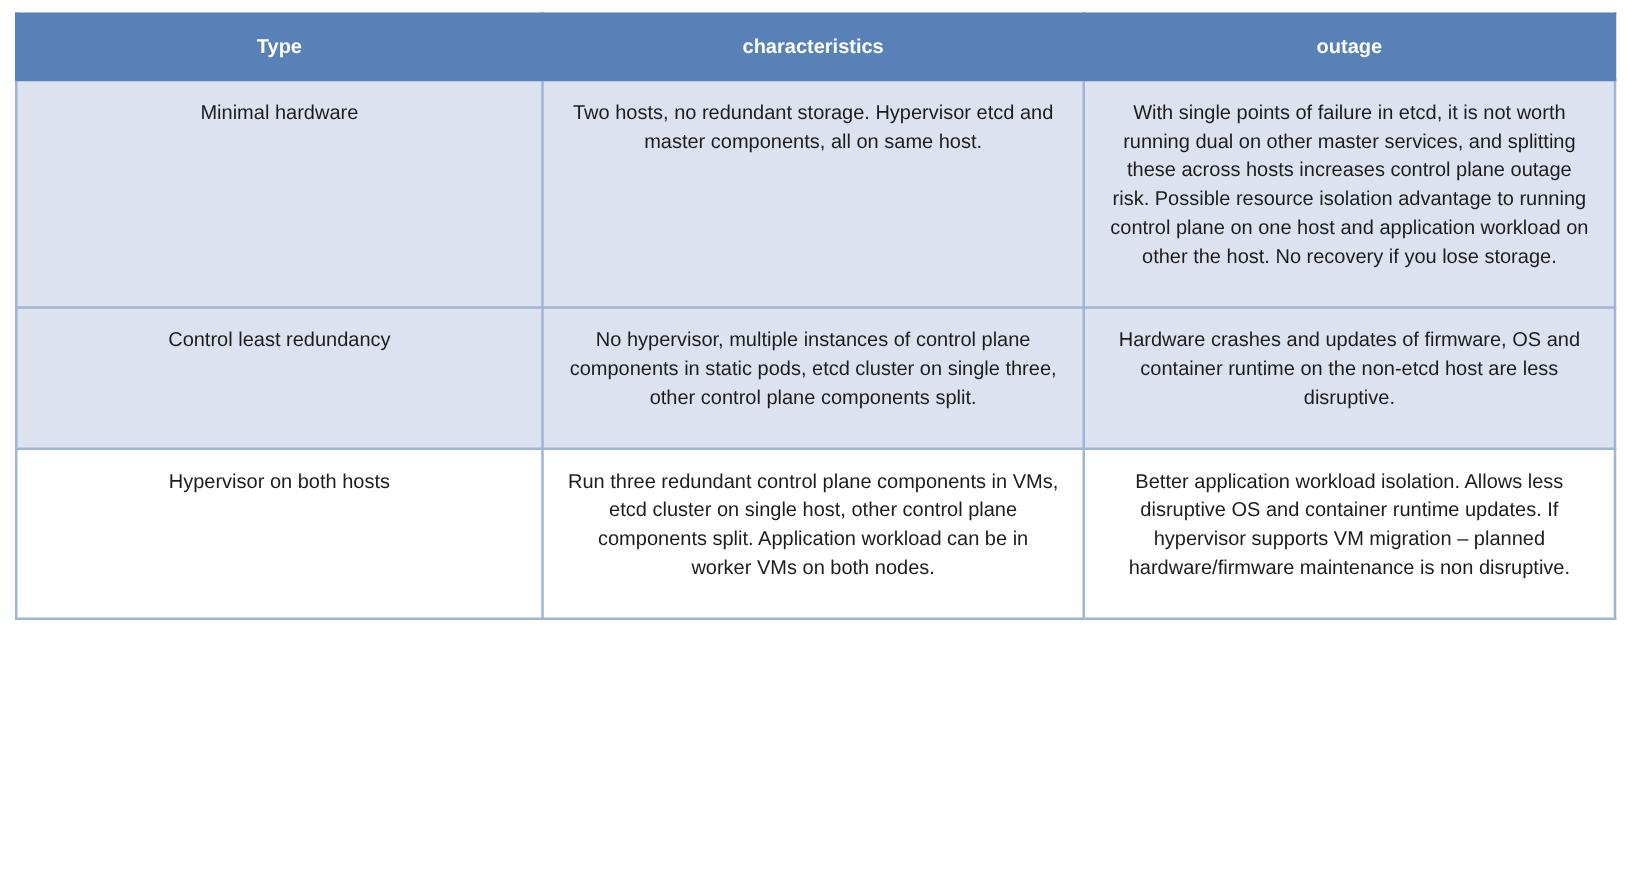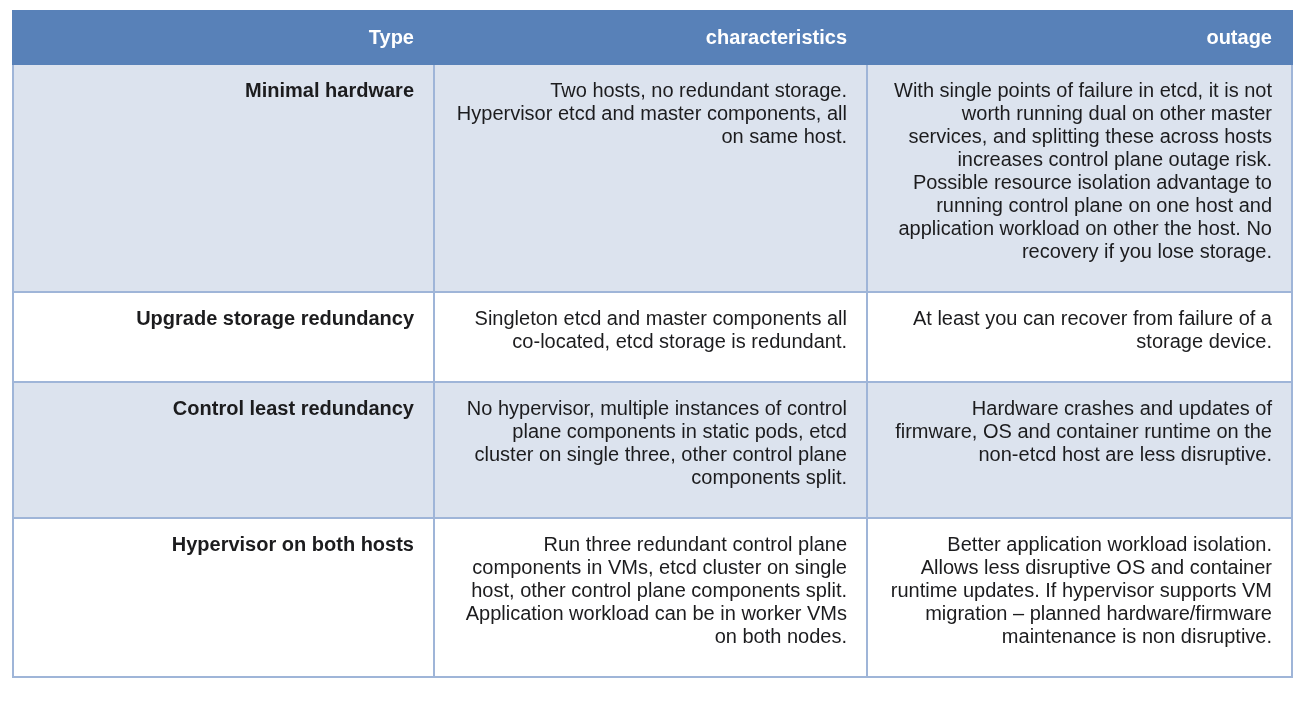--- a/index.html
+++ b/index.html
@@ -25,38 +25,38 @@
     width: 1279px;
     border-collapse: collapse;
     table-layout: fixed;
   }
   col.col-type { width: 421px; }
   col.col-characteristics { width: 433px; }
   col.col-result { width: 425px; }
   th, td {
     border: 2px solid var(--border);
     vertical-align: top;
-    text-align: right;
+    text-align: center;
     padding: 14px 19px 28px 19px;
-    font-size: 20px;
+    font-size: 16px;
     line-height: 23px;
     color: var(--body-text);
     overflow-wrap: break-word;
   }
   th {
     background: var(--header-bg);
     color: var(--header-text);
     border-color: var(--header-bg);
     font-weight: 700;
     padding-top: 14px;
     padding-bottom: 14px;
   }
   td { background: var(--row-bg); }
   tr.alt td { background: var(--row-alt-bg); }
-  td.type-cell { font-weight: 700; }
+  td.type-cell { font-weight: 400; }
 </style>
 </head>
 <body>
 
 <table class="doc-table">
   <colgroup>
     <col class="col-type">
     <col class="col-characteristics">
     <col class="col-result">
   </colgroup>
@@ -66,25 +66,20 @@
       <th>characteristics</th>
       <th>outage</th>
     </tr>
   </thead>
   <tbody>
     <tr class="alt">
       <td class="type-cell">Minimal hardware</td>
       <td>Two hosts, no redundant storage. Hypervisor etcd and master components, all on same host.</td>
       <td>With single points of failure in etcd, it is not worth running dual on other master services, and splitting these across hosts increases control plane outage risk. Possible resource isolation advantage to running control plane on one host and application workload on other the host. No recovery if you lose storage.</td>
     </tr>
-    <tr>
-      <td class="type-cell">Upgrade storage redundancy</td>
-      <td>Singleton etcd and master components all co-located, etcd storage is redundant.</td>
-      <td>At least you can recover from failure of a storage device.</td>
-    </tr>
     <tr class="alt">
       <td class="type-cell">Control least redundancy</td>
       <td>No hypervisor, multiple instances of control plane components in static pods, etcd cluster on single three, other control plane components split.</td>
       <td>Hardware crashes and updates of firmware, OS and container runtime on the non-etcd host are less disruptive.</td>
     </tr>
     <tr>
       <td class="type-cell">Hypervisor on both hosts</td>
       <td>Run three redundant control plane components in VMs, etcd cluster on single host, other control plane components split. Application workload can be in worker VMs on both nodes.</td>
       <td>Better application workload isolation. Allows less disruptive OS and container runtime updates. If hypervisor supports VM migration – planned hardware/firmware maintenance is non disruptive.</td>
     </tr>

